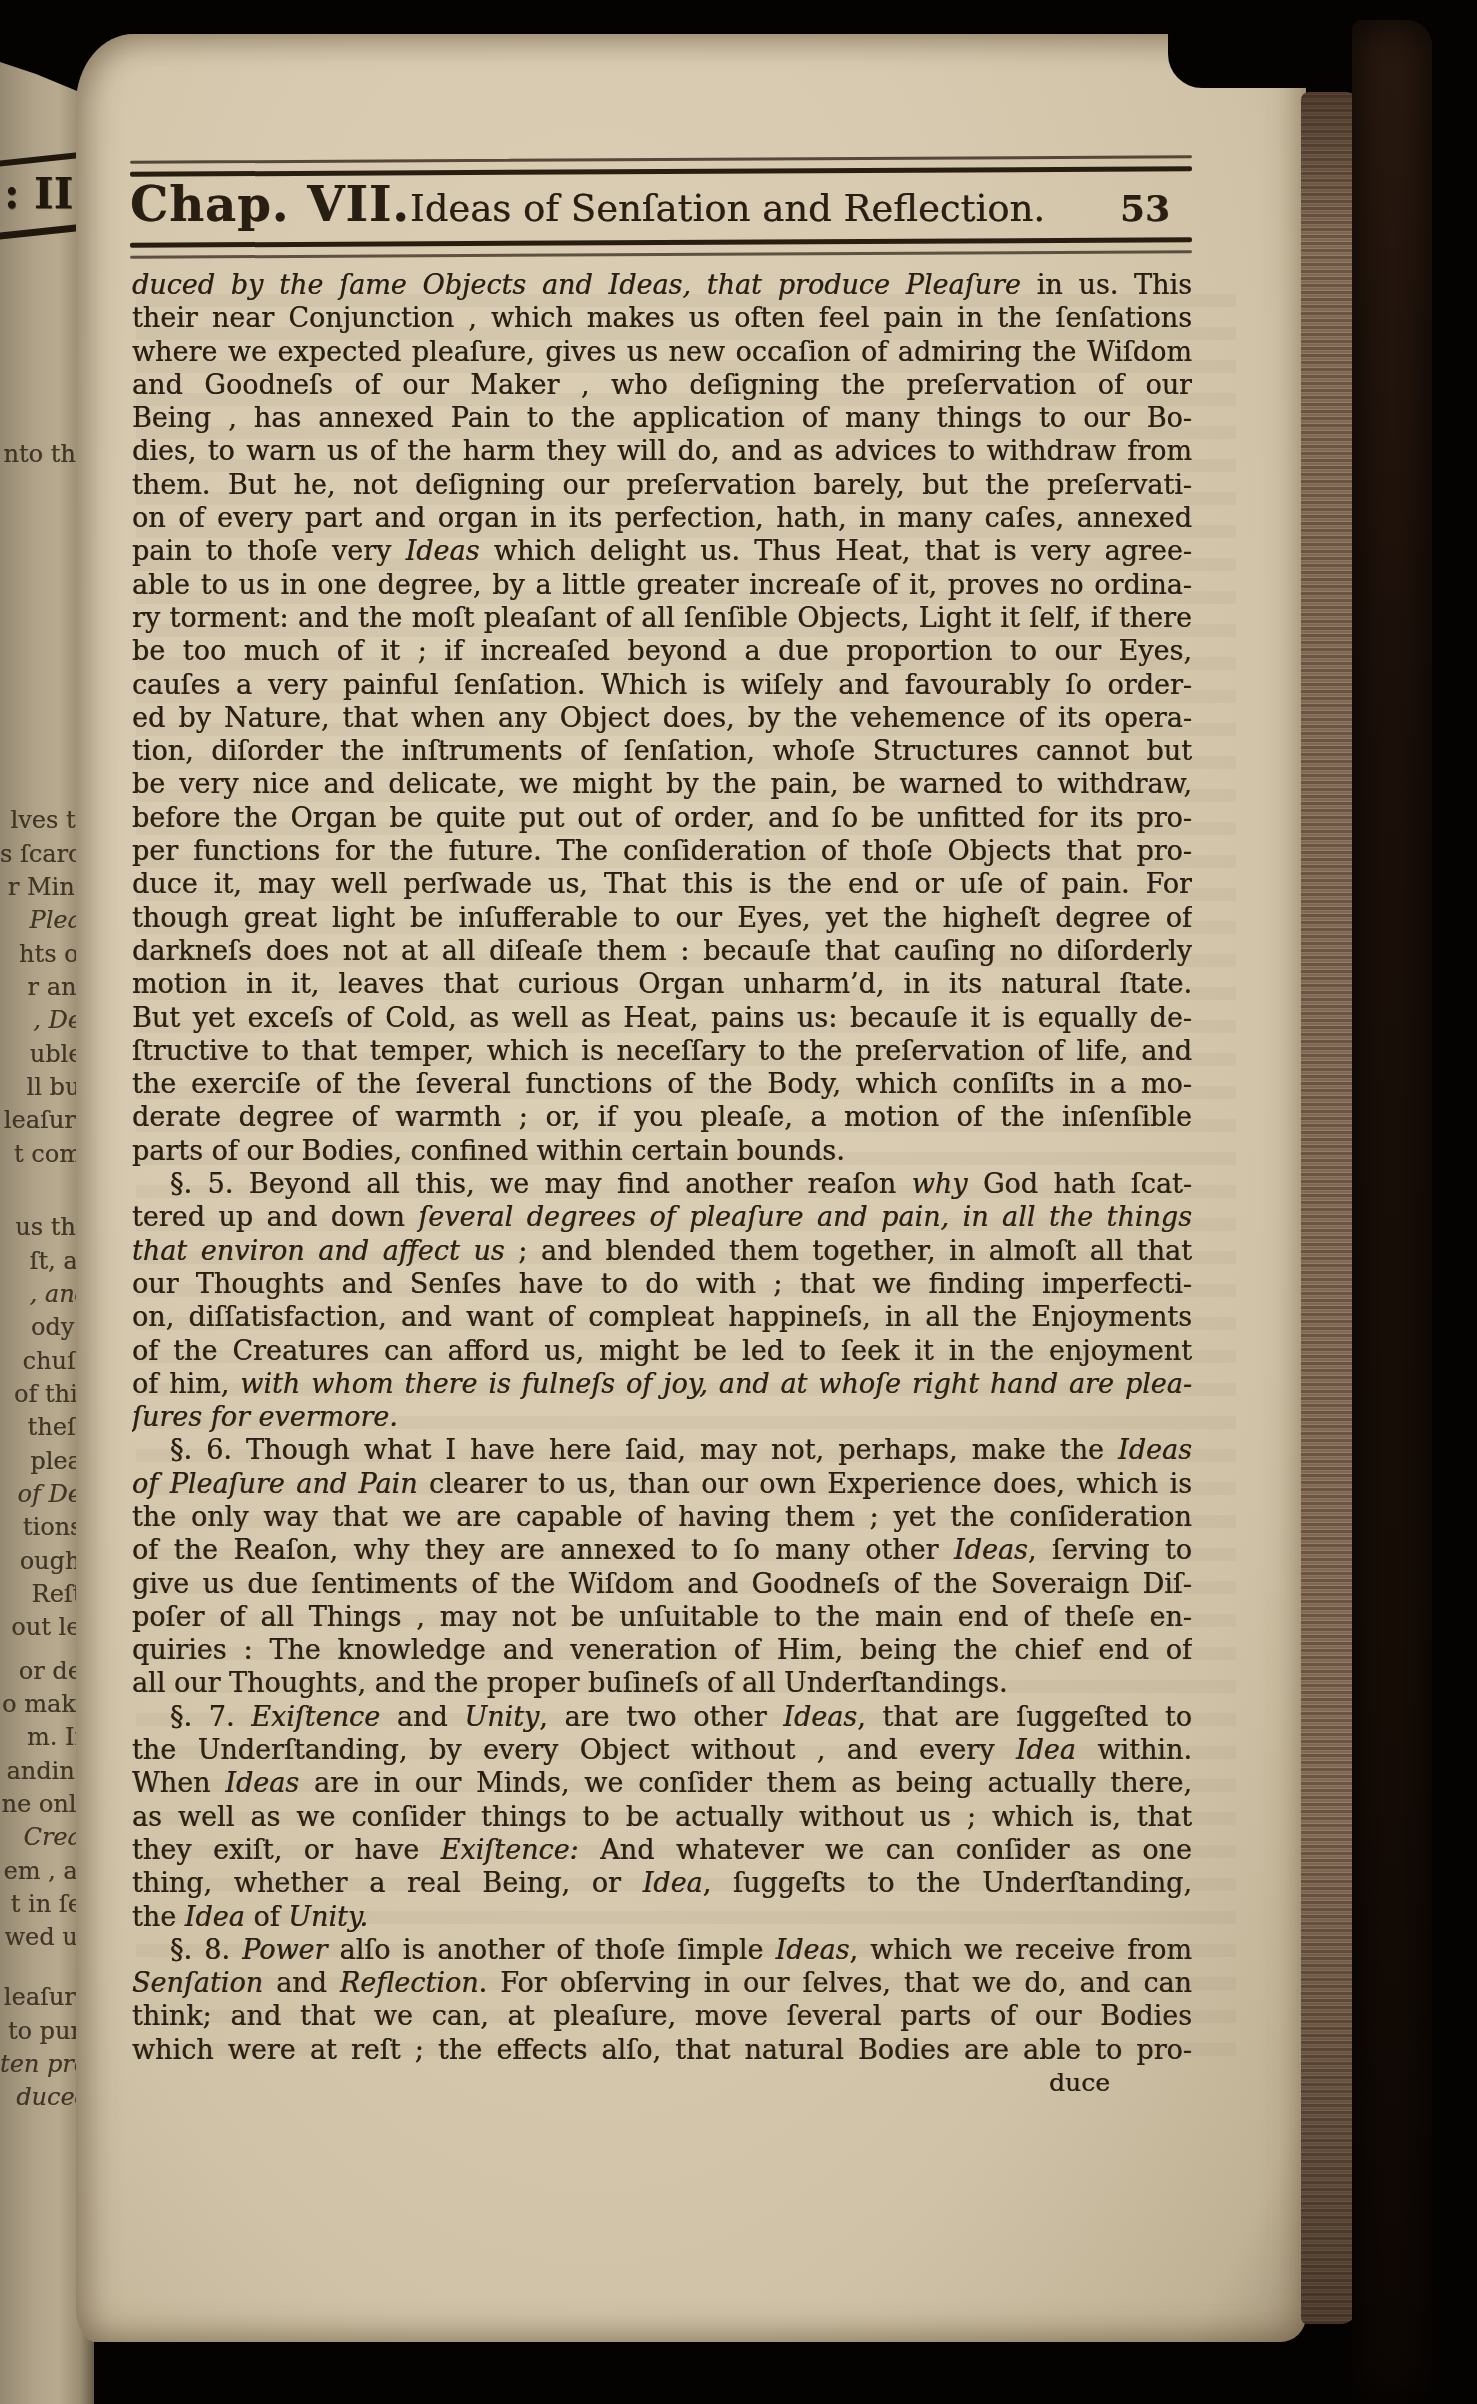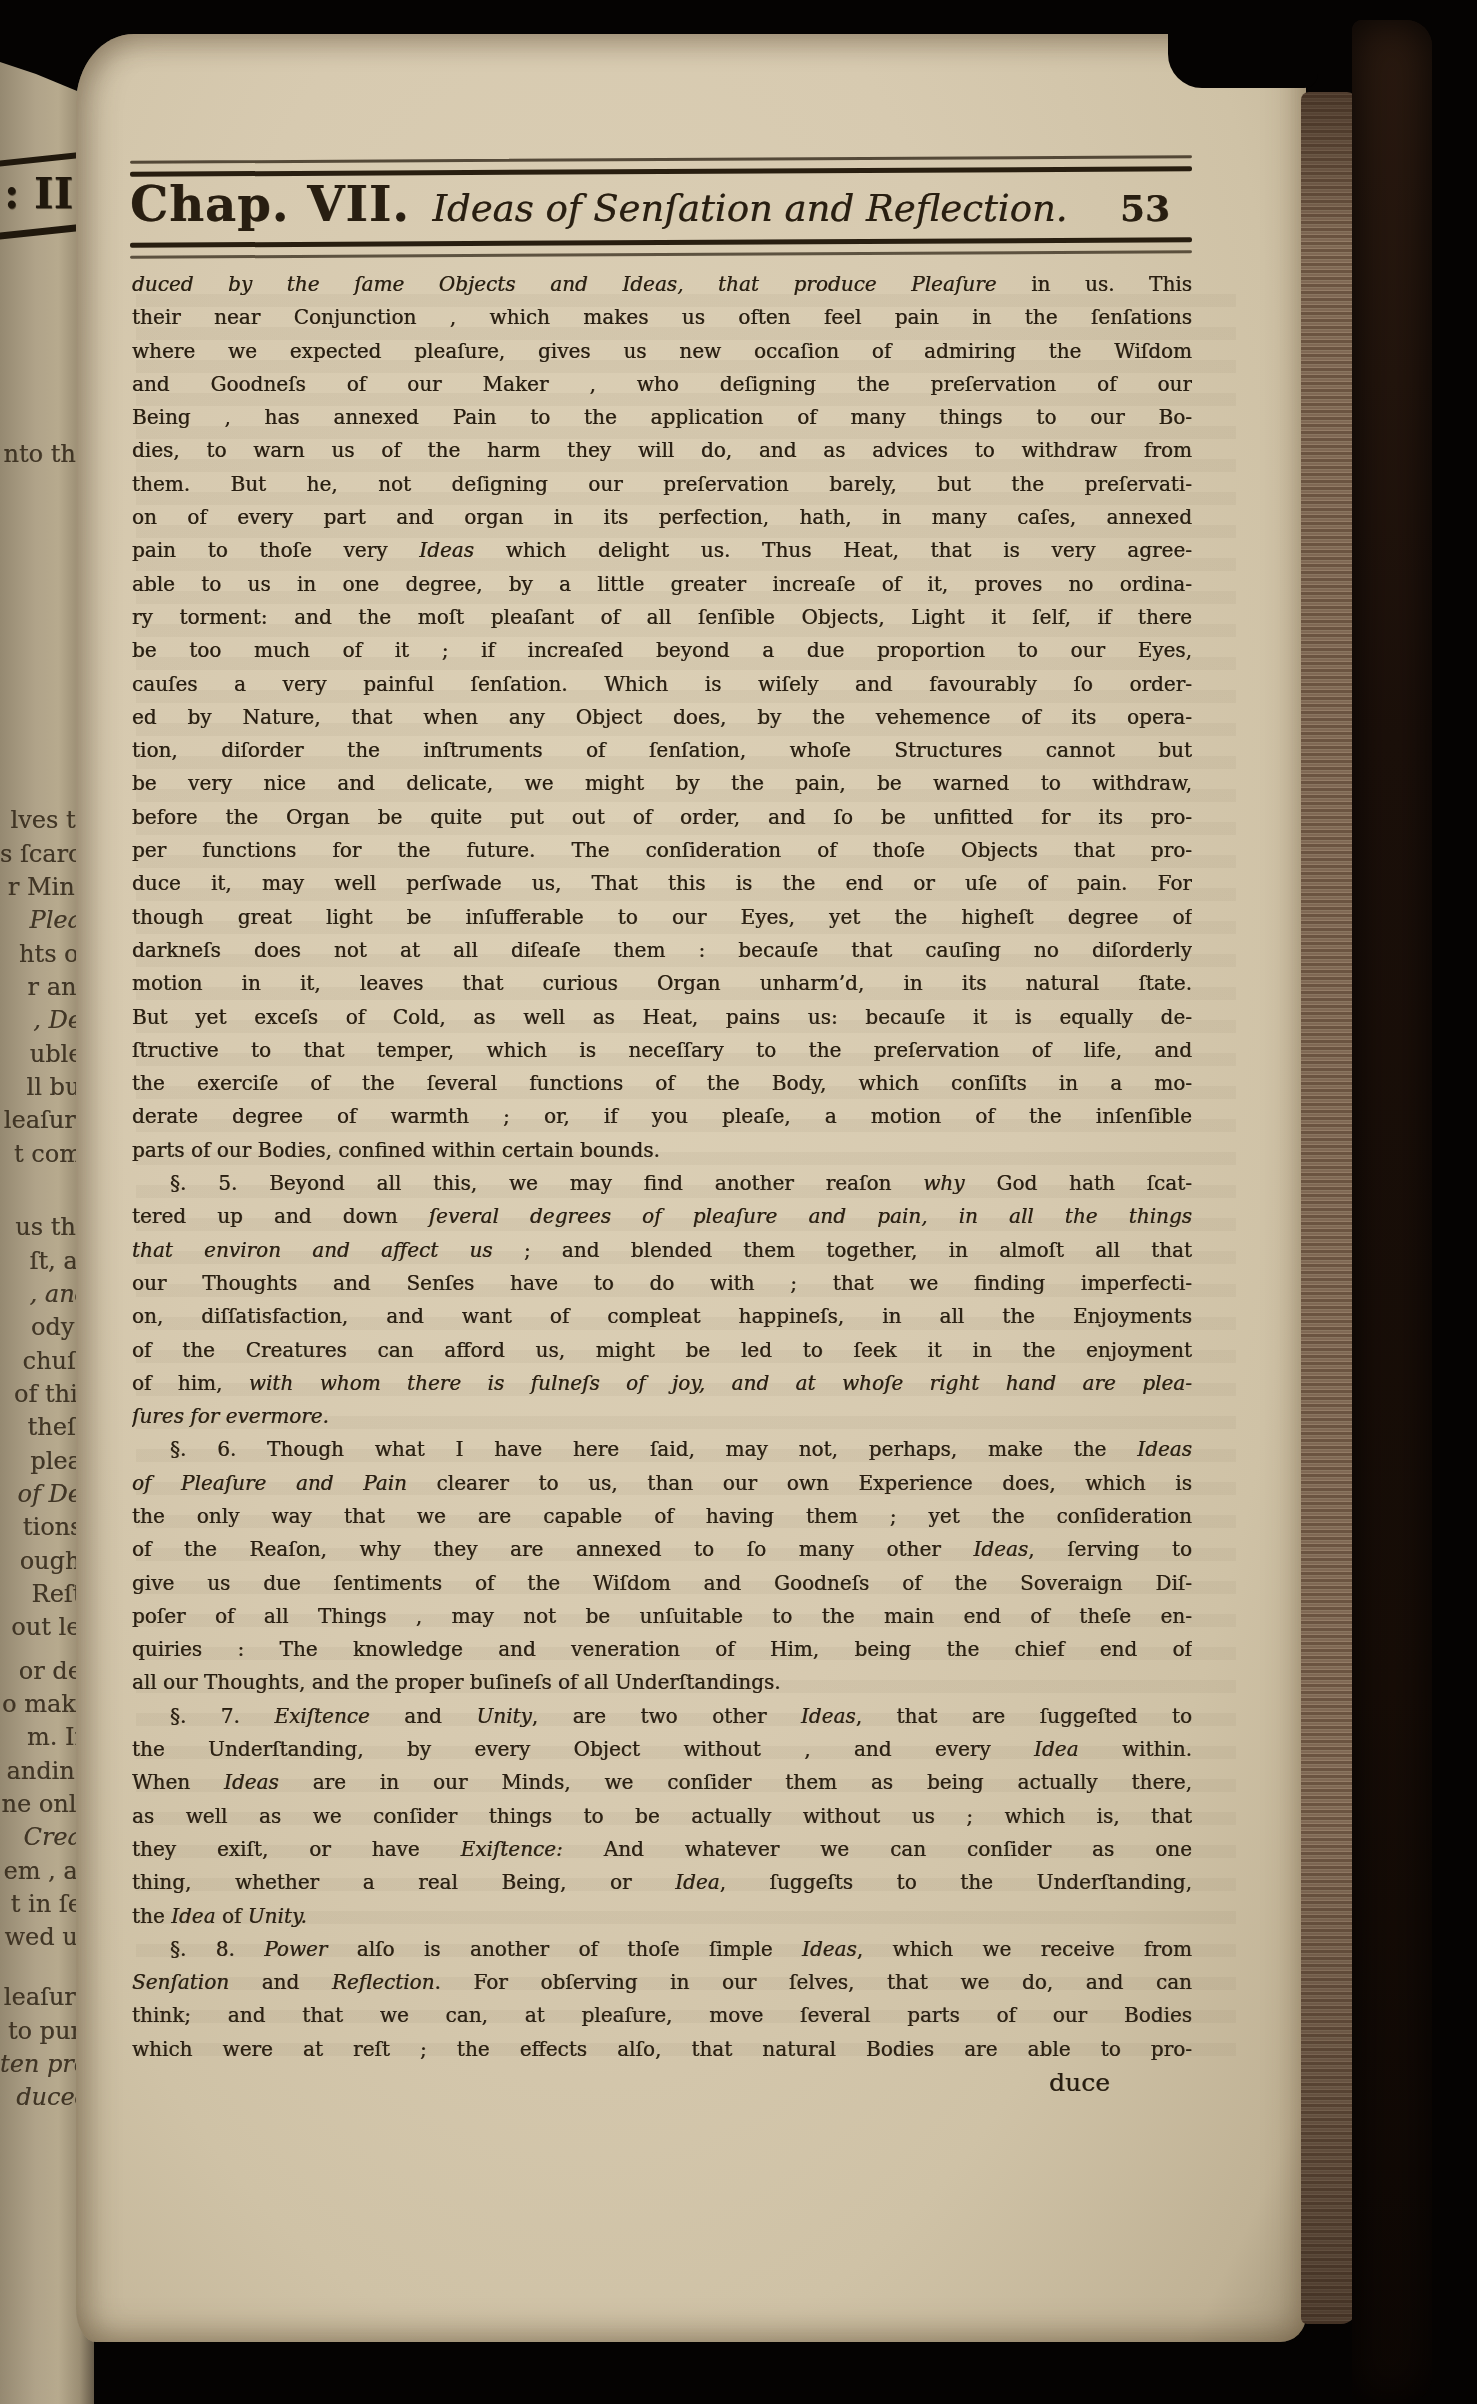--- a/index.html
+++ b/index.html
@@ -49,26 +49,26 @@
   .hr-a{top:124px;height:3px;opacity:.75;}
   .hr-b{top:135px;height:5px;}
   .hr-c{top:206px;height:5px;}
   .hr-d{top:219px;height:3px;opacity:.7;}
 
   .page-header{
     position:absolute;left:54px;top:142px;width:1062px;height:60px;
     display:flex;align-items:baseline;
   }
   .chap{font-size:48px;font-weight:bold;letter-spacing:1px;}
-  .hdr-title{flex:1;text-align:center;font-style:italic;font-size:37px;padding-right:30px;}
+  .hdr-title{flex:1;font-size:37px;padding-right:30px;}
   .folio{font-size:36px;font-weight:bold;padding-right:22px;}
 
   .body-text{position:absolute;left:56px;top:234px;width:1060px;}
   .line{
-    height:33.3px;line-height:33.3px;font-size:20px;overflow:hidden;
+    height:33.3px;line-height:33.3px;font-size:27px;overflow:hidden;
     text-align:justify;text-align-last:justify;text-justify:inter-word;
   }
   .line.nofill{text-align-last:left;}
   .para.ind .line:first-child{text-indent:38px;}
   .it2{font-style:italic;}
   .rm2{font-style:normal;}
 
   .catchword{
     position:absolute;left:56px;top:2032px;width:1060px;height:34px;line-height:34px;
     font-size:25px;text-align:right;padding-right:82px;box-sizing:border-box;

